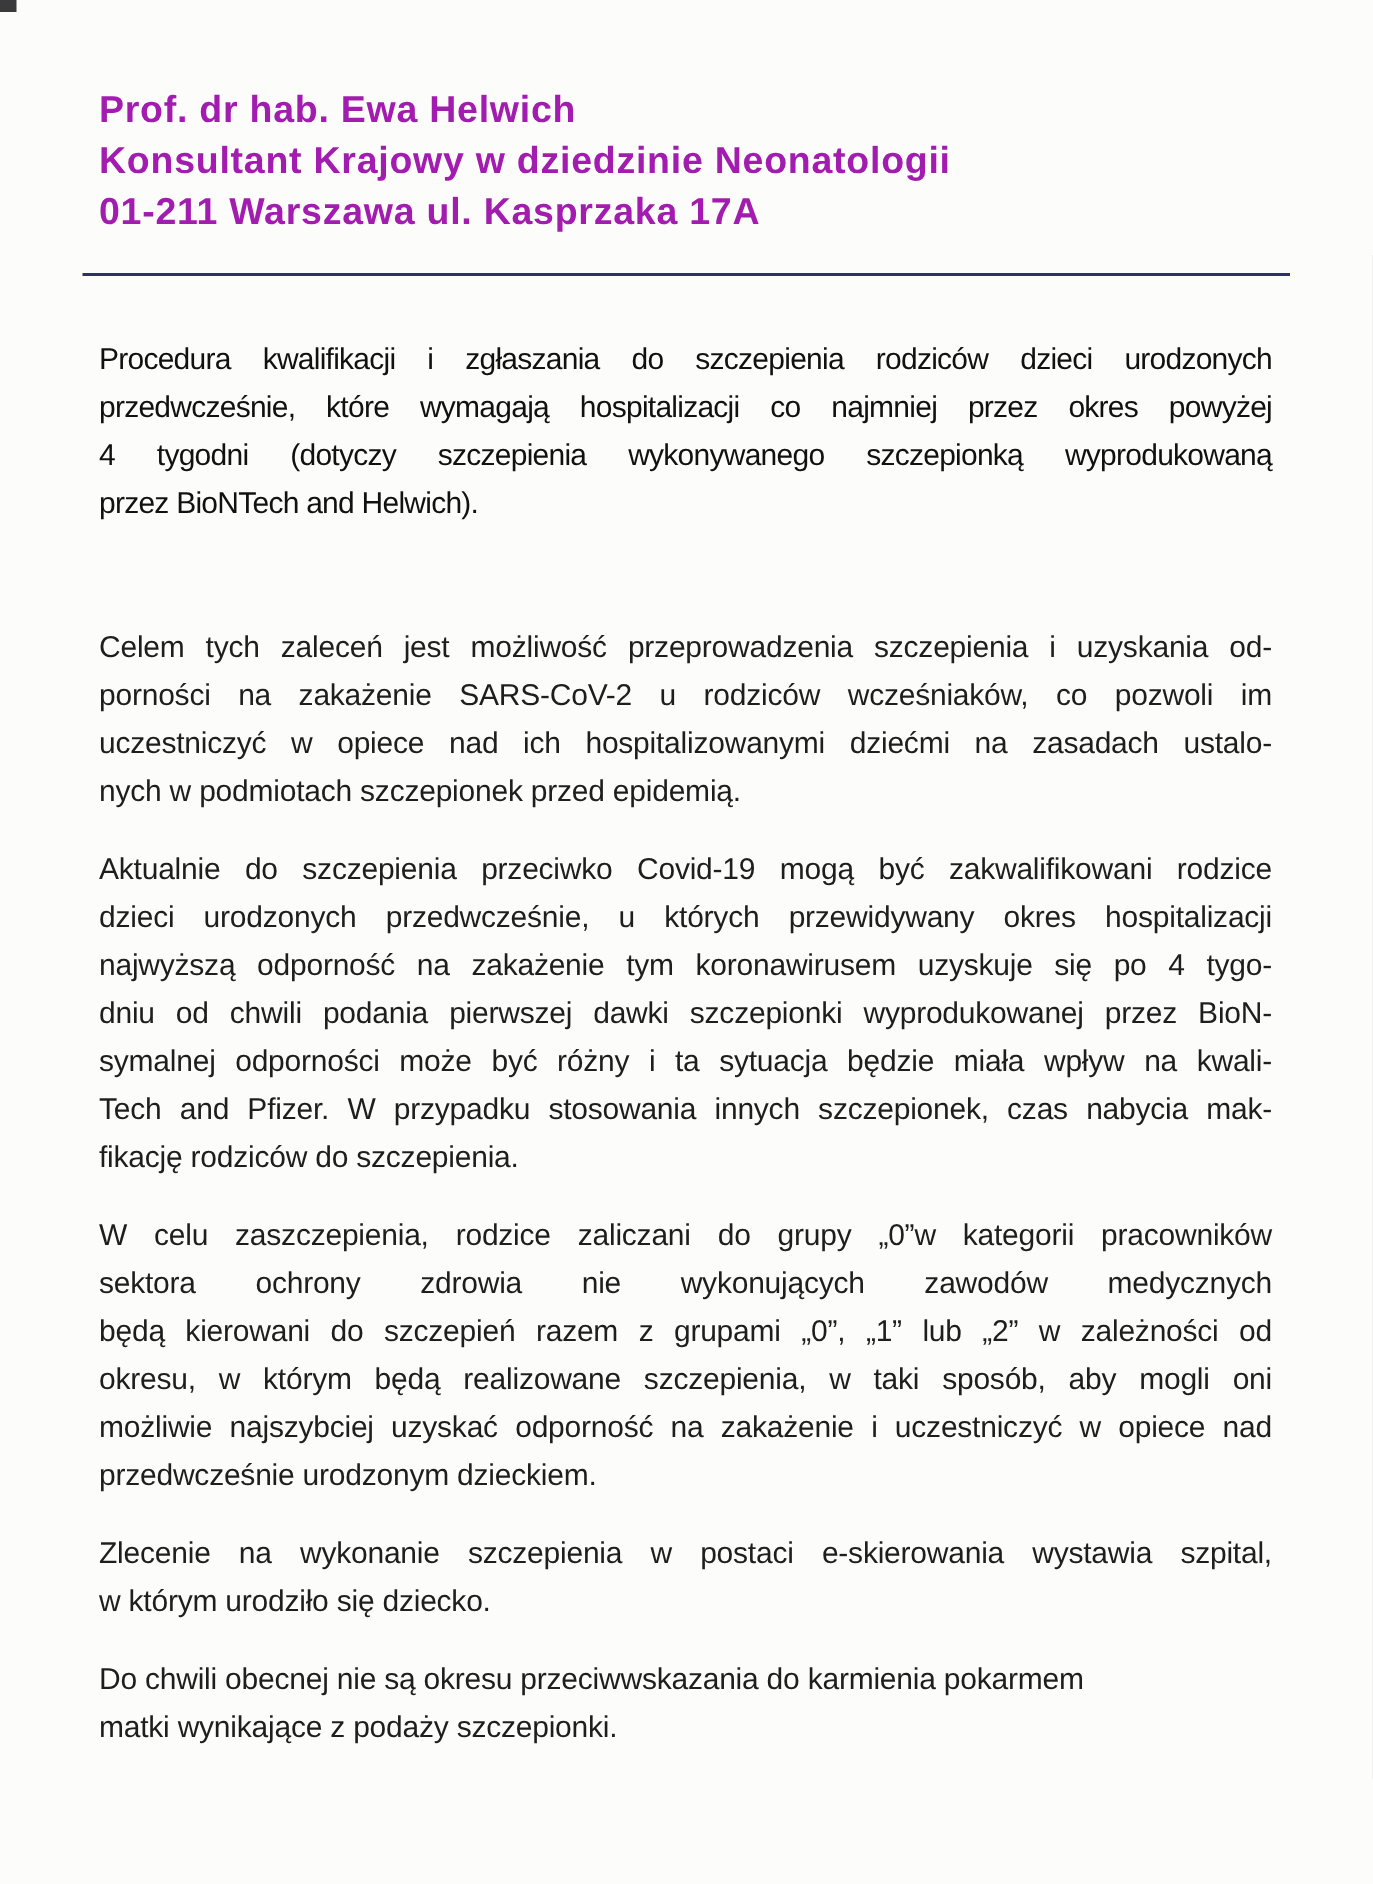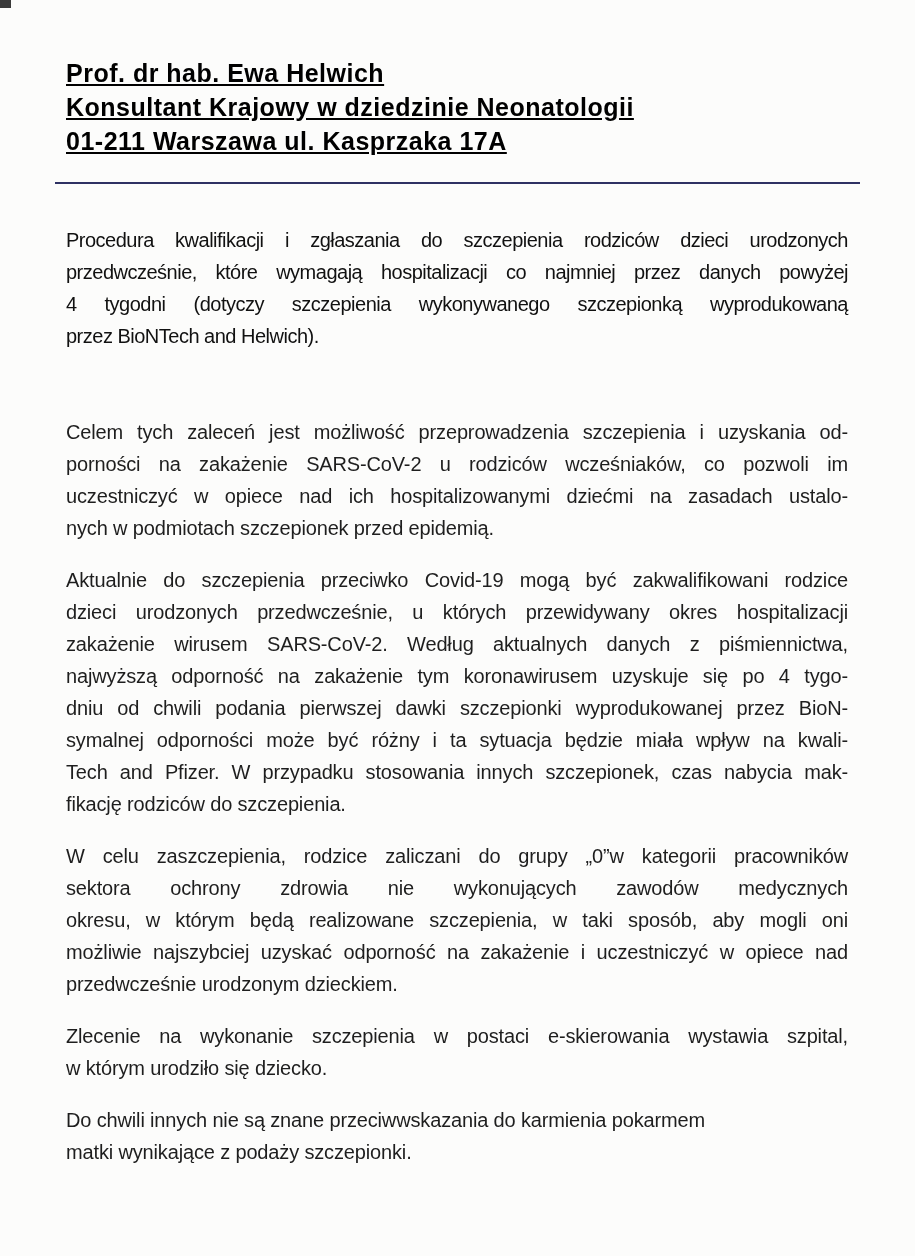--- a/index.html
+++ b/index.html
@@ -60,58 +60,58 @@
   .left {
     text-align: left;
     text-align-last: left;
   }
 </style>
 </head>
 <body>
 
 <div class="page">
   <div class="artifact"></div>
-  <header class="letterhead" style="color: #000000; text-decoration: underline;">
+  <header class="letterhead" style="color: #a21caf;">
       <div class="line left">Prof. dr hab. Ewa Helwich</div>
       <div class="line left">Konsultant Krajowy w dziedzinie Neonatologii</div>
       <div class="line left">01-211 Warszawa ul. Kasprzaka 17A</div>
     </header>
   <div class="divider" style="background: rgb(46, 49, 99);"></div>
   <section class="title-para">
       <div class="line just">Procedura kwalifikacji i zgłaszania do szczepienia rodziców dzieci urodzonych</div>
-      <div class="line just">przedwcześnie, które wymagają hospitalizacji co najmniej przez danych powyżej</div>
+      <div class="line just">przedwcześnie, które wymagają hospitalizacji co najmniej przez okres powyżej</div>
       <div class="line just">4 tygodni (dotyczy szczepienia wykonywanego szczepionką wyprodukowaną</div>
       <div class="line left">przez BioNTech and Helwich).</div>
     </section>
   <main class="doc-body">
       <div class="para">
         <div class="line just">Celem tych zaleceń jest możliwość przeprowadzenia szczepienia i uzyskania od-</div>
         <div class="line just">porności na zakażenie SARS-CoV-2 u rodziców wcześniaków, co pozwoli im</div>
         <div class="line just">uczestniczyć w opiece nad ich hospitalizowanymi dziećmi na zasadach ustalo-</div>
         <div class="line left">nych w podmiotach szczepionek przed epidemią.</div>
       </div>
       <div class="para">
         <div class="line just">Aktualnie do szczepienia przeciwko Covid-19 mogą być zakwalifikowani rodzice</div>
         <div class="line just">dzieci urodzonych przedwcześnie, u których przewidywany okres hospitalizacji</div>
-        <div class="line just">zakażenie wirusem SARS-CoV-2. Według aktualnych danych z piśmiennictwa,</div>
         <div class="line just">najwyższą odporność na zakażenie tym koronawirusem uzyskuje się po 4 tygo-</div>
         <div class="line just">dniu od chwili podania pierwszej dawki szczepionki wyprodukowanej przez BioN-</div>
         <div class="line just">symalnej odporności może być różny i ta sytuacja będzie miała wpływ na kwali-</div>
         <div class="line just">Tech and Pfizer. W przypadku stosowania innych szczepionek, czas nabycia mak-</div>
         <div class="line left">fikację rodziców do szczepienia.</div>
       </div>
       <div class="para">
         <div class="line just">W celu zaszczepienia, rodzice zaliczani do grupy „0”w kategorii pracowników</div>
         <div class="line just">sektora ochrony zdrowia nie wykonujących zawodów medycznych</div>
+        <div class="line just">będą kierowani do szczepień razem z grupami „0”, „1” lub „2” w zależności od</div>
         <div class="line just">okresu, w którym będą realizowane szczepienia, w taki sposób, aby mogli oni</div>
         <div class="line just">możliwie najszybciej uzyskać odporność na zakażenie i uczestniczyć w opiece nad</div>
         <div class="line left">przedwcześnie urodzonym dzieckiem.</div>
       </div>
       <div class="para">
         <div class="line just">Zlecenie na wykonanie szczepienia w postaci e-skierowania wystawia szpital,</div>
         <div class="line left">w którym urodziło się dziecko.</div>
       </div>
       <div class="para">
-        <div class="line left">Do chwili innych nie są znane przeciwwskazania do karmienia pokarmem</div>
+        <div class="line left">Do chwili obecnej nie są okresu przeciwwskazania do karmienia pokarmem</div>
         <div class="line left">matki wynikające z podaży szczepionki.</div>
       </div>
     </main>
 </div>
 
 </body></html>

